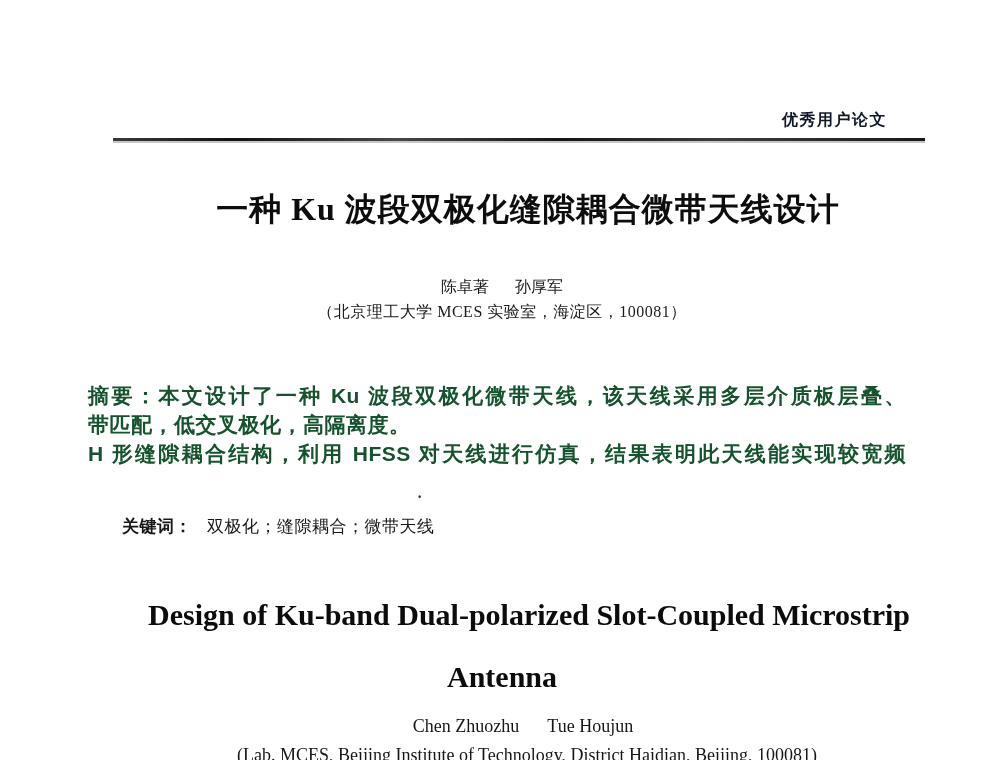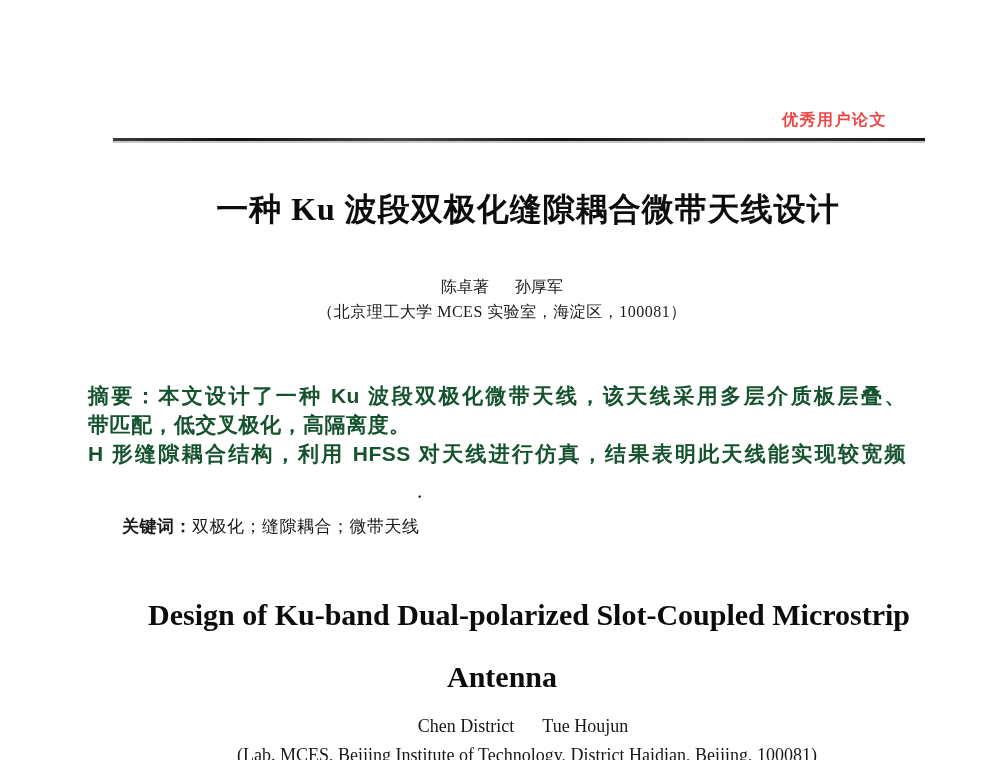--- a/index.html
+++ b/index.html
@@ -8,21 +8,21 @@
     width:1000px;height:760px;
     background:#ffffff;
     overflow:hidden;
     font-family:"Liberation Serif","DejaVu Serif",serif;
     color:#161616;
   }
   
   .header-label{
     position:absolute;top:110px;right:113px;
     font-family:"Liberation Sans","DejaVu Sans",sans-serif;
-    font-weight:700;font-size:16px;letter-spacing:1.5px;color:#ef4444;
+    font-weight:700;font-size:16px;letter-spacing:1.5px;color:#0f172a;
   }
   .header-rule{
     position:absolute;top:138px;left:113px;width:812px;height:2.5px;
     background:linear-gradient(90deg,#3a3a3a,#101010 15%,#474747 35%,#141414 55%,#3c3c3c 75%,#181818 100%);
     box-shadow:0 2px 0 rgba(130,130,130,.45);
   }
   
   .cn-title{
     position:absolute;top:190px;left:28px;right:-28px;
     margin:0;text-align:center;
@@ -53,21 +53,21 @@
     position:absolute;top:488px;left:417px;
     font-size:16px;font-weight:700;color:#2a2a2a;
   }
   
   .keywords{
     position:absolute;top:515px;left:122px;
     font-size:17px;color:#181818;letter-spacing:.5px;
   }
   .keywords .kw-label{
     font-family:"Liberation Sans","DejaVu Sans",sans-serif;
-    font-weight:700;margin-right:0;
+    font-weight:700;margin-right:15px;
   }
   
   .en-title-1{
     position:absolute;top:597px;left:29px;right:-29px;margin:0;
     text-align:center;font-size:30px;line-height:36px;font-weight:700;color:#0c0c0c;
   }
   .en-title-2{
     position:absolute;top:659px;left:2px;right:-2px;margin:0;
     text-align:center;font-size:30px;line-height:36px;font-weight:700;color:#0c0c0c;
   }
@@ -107,18 +107,18 @@
   <div class="stray-dot">·</div>
 
   <div class="keywords">
     <span class="kw-label">关键词：</span><span>双极化；缝隙耦合；微带天线</span>
   </div>
 
   <h2 class="en-title-1">Design of Ku-band Dual-polarized Slot-Coupled Microstrip</h2>
   <h2 class="en-title-2">Antenna</h2>
 
   <div class="en-authors">
-    <span class="author-gap">Chen District</span><span>Tue Houjun</span>
+    <span class="author-gap">Chen Zhuozhu</span><span>Tue Houjun</span>
   </div>
 
   <div class="en-affiliation">(Lab. MCES, Beijing Institute of Technology, District Haidian, Beijing, 100081)</div>
 
 </div>
 
 </body></html>

